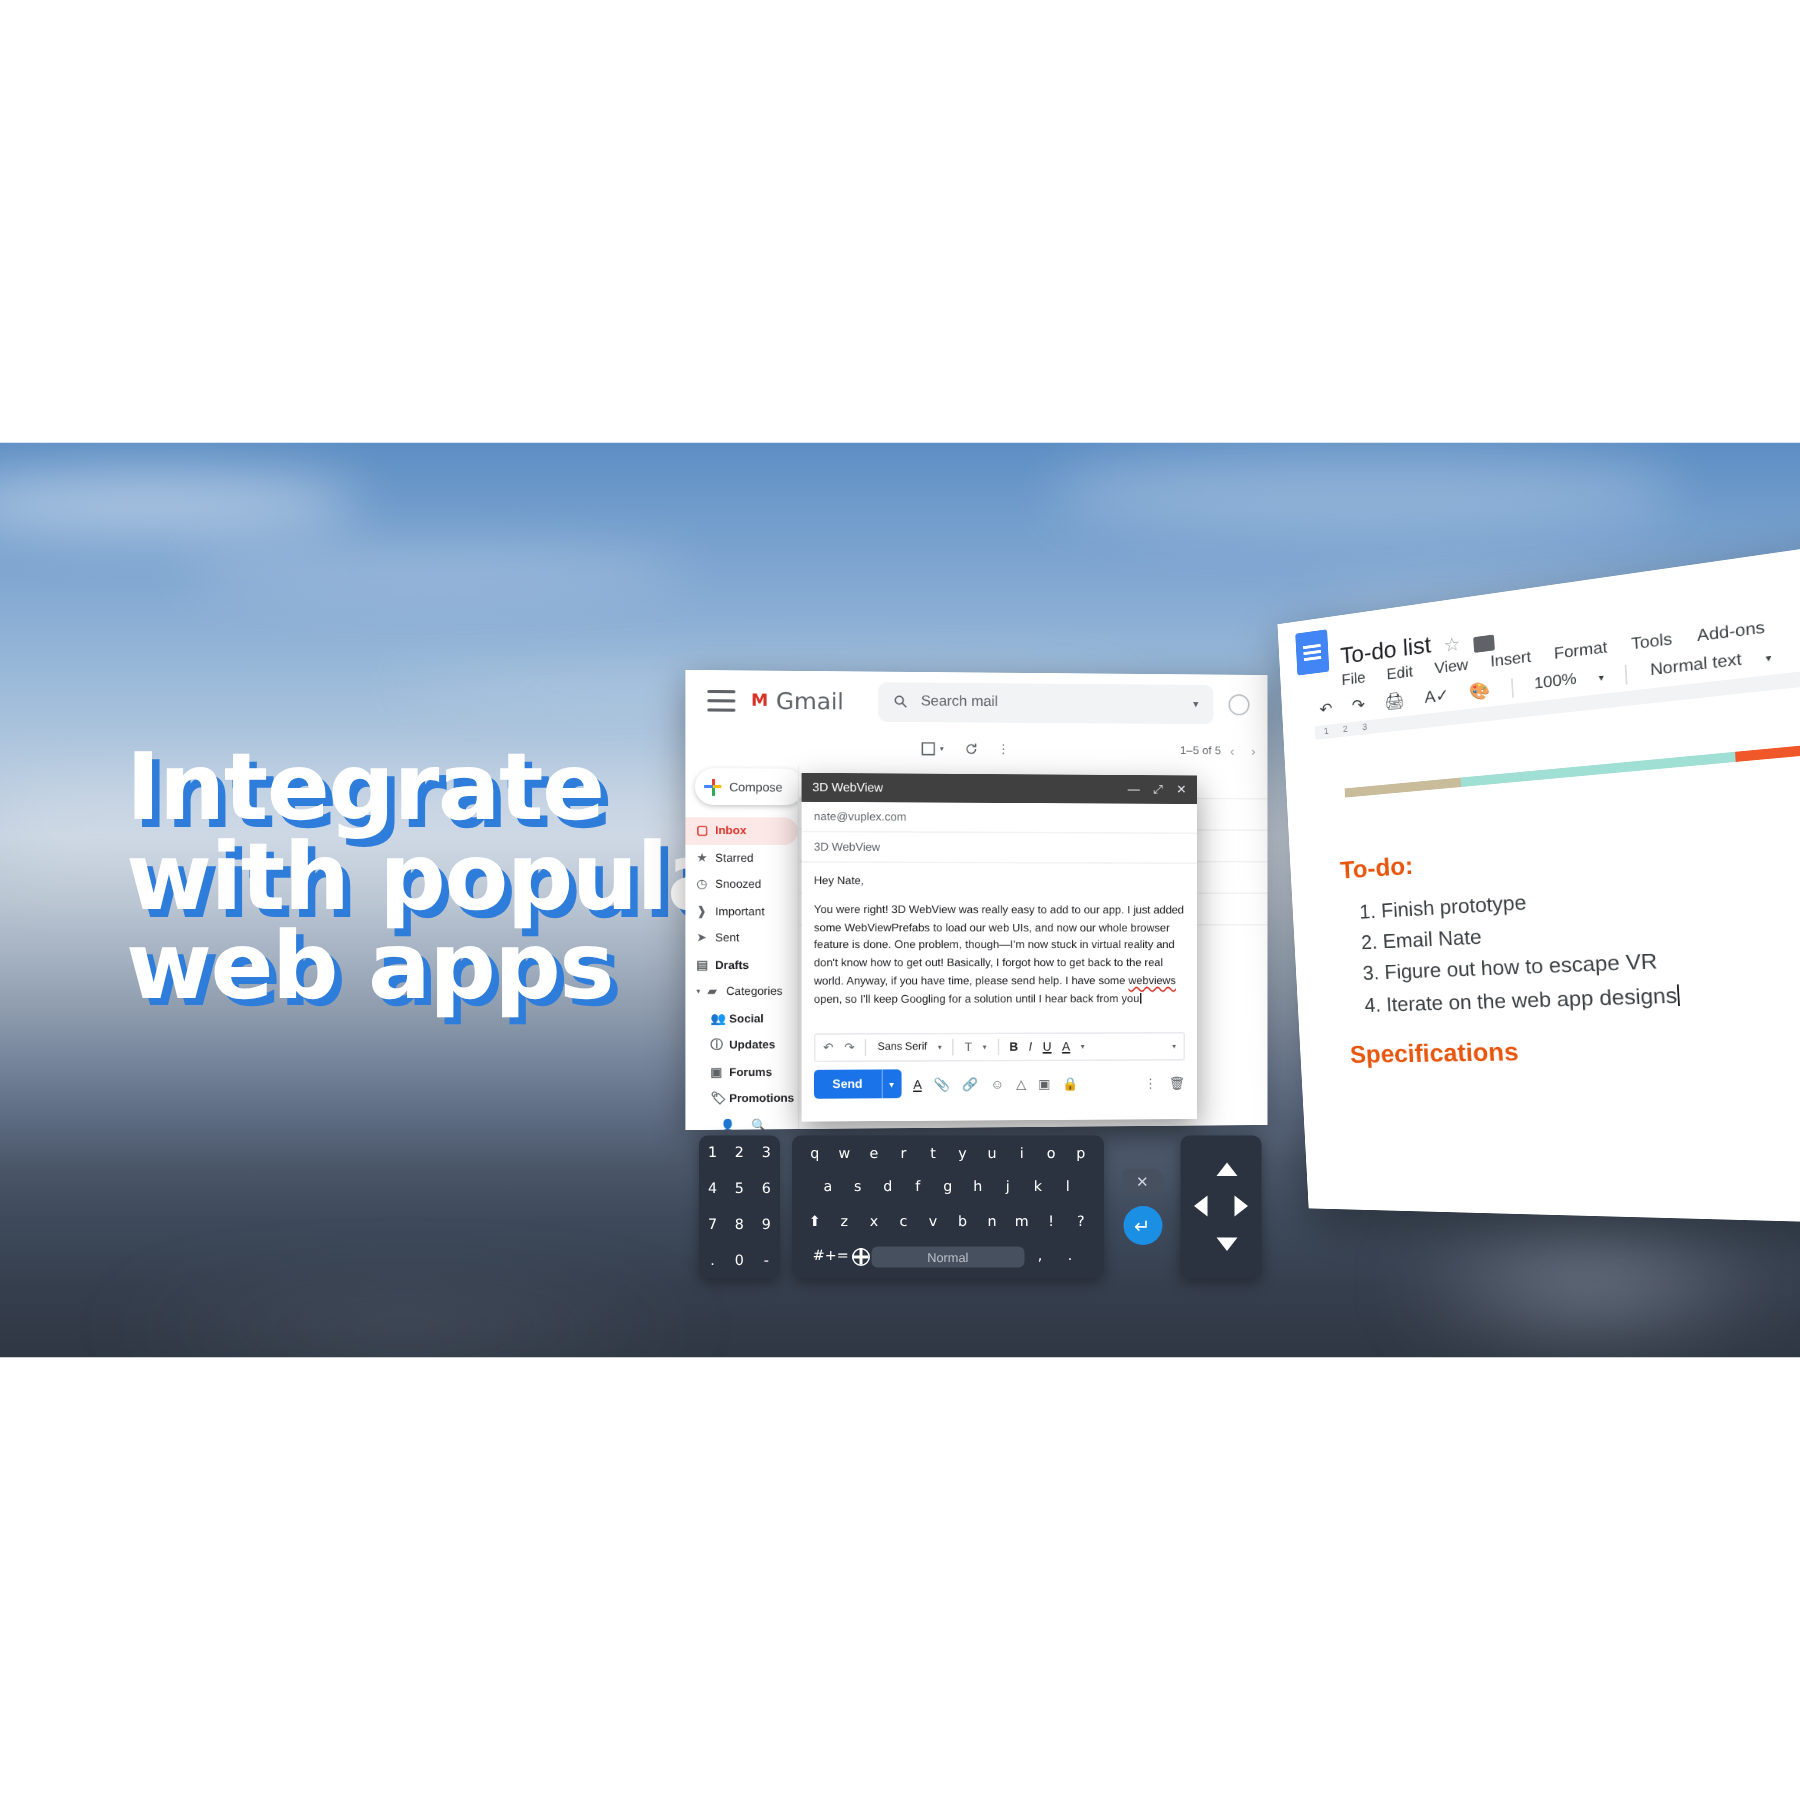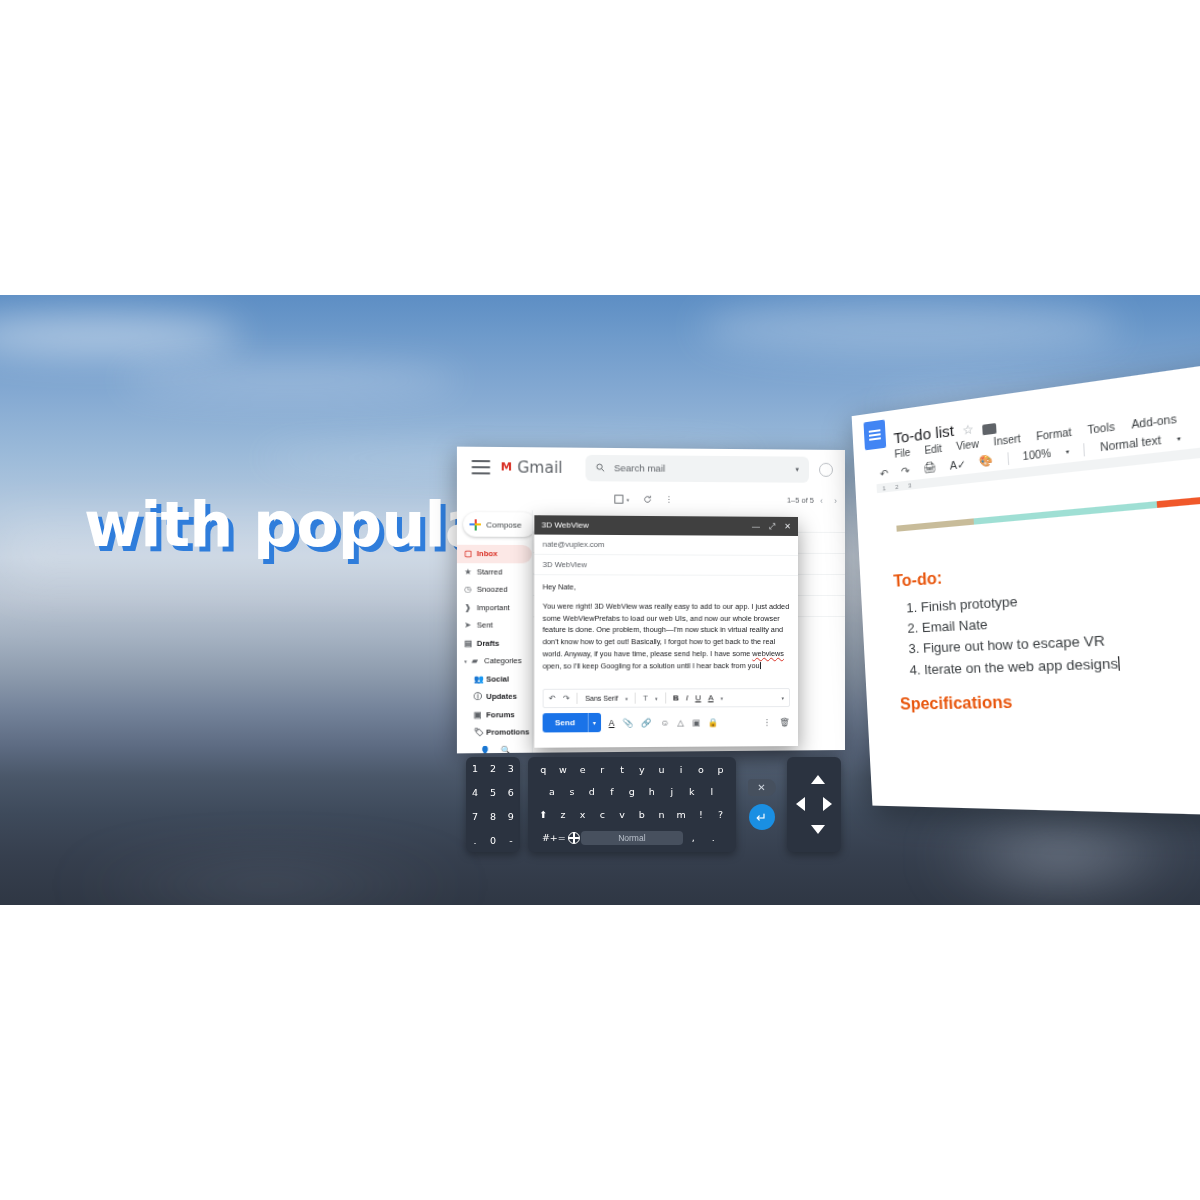--- a/index.html
+++ b/index.html
@@ -199,21 +199,23 @@
     <div class="cloud" style="left:120px;top:70px;width:340px;height:30px;opacity:.5;"></div>
     <div class="cloud" style="left:700px;top:5px;width:420px;height:55px;opacity:.55;"></div>
     <div class="cloud" style="left:880px;top:95px;width:300px;height:34px;opacity:.4;"></div>
     <div class="cloud" style="left:260px;top:150px;width:500px;height:26px;opacity:.35;"></div>
     <div class="haze" style="left:0;top:235px;width:1200px;height:70px;background:linear-gradient(180deg,rgba(255,255,255,.40),rgba(255,255,255,0));"></div>
     <div class="haze" style="left:930px;top:520px;width:260px;height:80px;background:radial-gradient(ellipse at center,rgba(190,200,215,.55),rgba(0,0,0,0) 70%);"></div>
     <div class="haze" style="left:60px;top:560px;width:420px;height:60px;background:radial-gradient(ellipse at center,rgba(150,165,185,.25),rgba(0,0,0,0) 70%);"></div>
   </div>
 
   <div id="headline">
+    <div>Integrate</div>
     <div>with popular</div>
+    <div>web apps</div>
   </div>
 
   <div id="gmail">
     <div class="gm-head">
       <div class="hamb">
           <i></i>
           <i></i>
           <i></i>
         </div>
       <span class="gm-logo">M</span>

